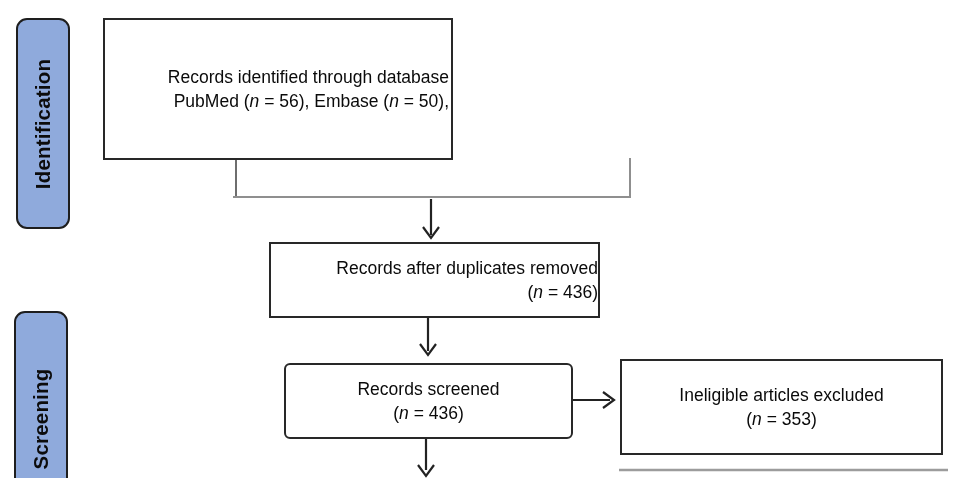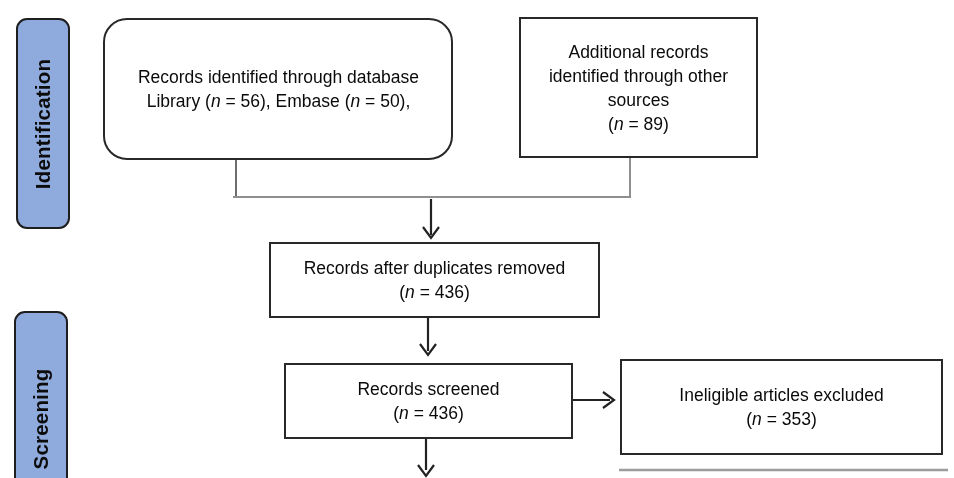--- a/index.html
+++ b/index.html
@@ -42,25 +42,25 @@
     position:absolute;
     background:#ffffff;
     border:2px solid var(--box-border);
     box-sizing:border-box;
     display:flex;flex-direction:column;justify-content:center;
     font-size:17.5px;
     line-height:24px;
   }
   .flowbox .tline{white-space:nowrap;}
   .box-centered{align-items:center;text-align:center;}
-  .box-left{align-items:center;text-align:left;padding-left:13px;padding-right:12px;border-radius:24px;}
+  .box-left{align-items:flex-end;text-align:left;padding-left:13px;padding-right:2px;}
   .box1{left:103px;top:18px;width:350px;height:142px;}
   .box2{left:519px;top:17px;width:239px;height:141px;}
-  .box3{left:269px;top:242px;width:331px;height:76px;}
-  .box4{left:284px;top:363px;width:289px;height:76px;}
+  .box3{left:269px;top:242px;width:331px;height:76px;align-items:flex-end;}
+  .box4{left:284px;top:363px;width:289px;height:76px;border-radius:6px;}
   .box5{left:620px;top:359px;width:323px;height:96px;}
   .stage-id{left:16px;top:18px;width:54px;height:211px;}
   .stage-scr{left:14px;top:311px;width:54px;height:216px;}
   svg.connectors{
     position:absolute;left:0;top:0;width:954px;height:478px;
     pointer-events:none;
   }
   .conn{stroke:var(--connector);stroke-width:2;fill:none;}
   .conn-light{stroke:var(--connector-light);stroke-width:2;fill:none;}
   .arrow{stroke:var(--arrow);stroke-width:2.2;fill:none;}
@@ -73,27 +73,21 @@
 
   <div class="stage stage-id">
     <span class="stage-label">Identification</span>
   </div>
   <div class="stage stage-scr">
     <span class="stage-label">Screening</span>
   </div>
 
   <div class="flowbox box-left box1">
       <div class="tline"><span>Records identified through database</span></div>
-      <div class="tline"><span>Library (</span><span style="font-style: italic;">n</span><span> = 56), Embase (</span><span style="font-style: italic;">n</span><span> = 50),</span></div>
-    </div>
-  <div class="flowbox box-centered box2">
-      <div class="tline"><span>Additional records</span></div>
-      <div class="tline"><span>identified through other</span></div>
-      <div class="tline"><span>sources</span></div>
-      <div class="tline"><span>(</span><span style="font-style: italic;">n</span><span> = 89)</span></div>
+      <div class="tline"><span>PubMed (</span><span style="font-style: italic;">n</span><span> = 56), Embase (</span><span style="font-style: italic;">n</span><span> = 50),</span></div>
     </div>
   <div class="flowbox box-centered box3">
       <div class="tline"><span>Records after duplicates removed</span></div>
       <div class="tline"><span>(</span><span style="font-style: italic;">n</span><span> = 436)</span></div>
     </div>
   <div class="flowbox box-centered box4">
       <div class="tline"><span>Records screened</span></div>
       <div class="tline"><span>(</span><span style="font-style: italic;">n</span><span> = 436)</span></div>
     </div>
   <div class="flowbox box-centered box5">

